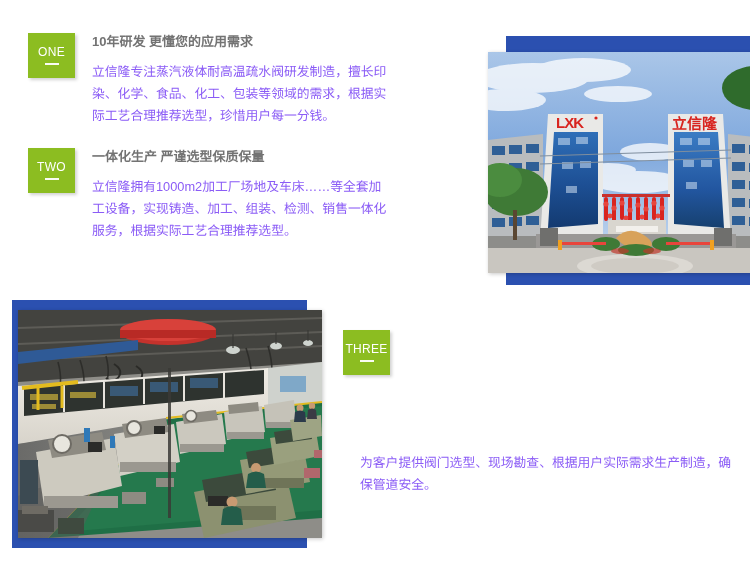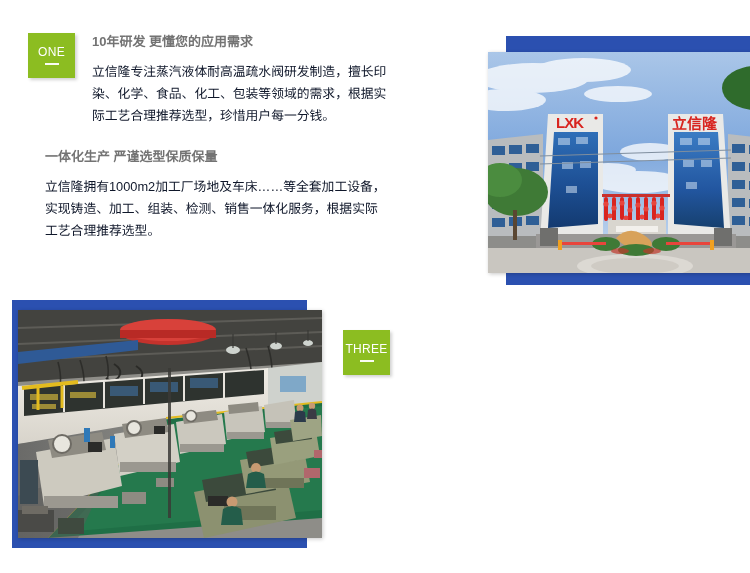--- a/index.html
+++ b/index.html
@@ -36,21 +36,21 @@
   .ftext{margin-left:17px;}
   .ftitle{
     color:#737373;
     font-size:13px;
     font-weight:bold;
     line-height:16px;
     margin:1px 0 0 0;
     white-space:nowrap;
   }
   .fbody{
-    color:#0f172a;
+    color:#8b5cf6;
     font-size:12.8px;
     line-height:22px;
     margin-top:11px;
   }
   .fbody p{margin:0;}
 
   
   .photo-wrap{position:absolute;}
   .blue-frame{position:absolute;background:#2b50b0;}
   .photo{
@@ -89,37 +89,44 @@
     </div>
     <div class="ftext">
       <div class="ftitle">10年研发  更懂您的应用需求</div>
       <div class="fbody">
         <p>立信隆专注蒸汽液体耐高温疏水阀研发制造，擅长印染、化学、食品、化工、包装等领域的需求，根据实际工艺合理推荐选型，珍惜用户每一分钱。</p>
       </div>
     </div>
   </div>
 
   <div class="feature" id="feature-two">
+    <div class="badge">
+      <span class="badge-text">TWO</span>
+      <span class="badge-rule"></span>
+    </div>
     <div class="ftext">
       <div class="ftitle">一体化生产  严谨选型保质保量</div>
       <div class="fbody">
         <p>立信隆拥有1000m2加工厂场地及车床……等全套加工设备，实现铸造、加工、组装、检测、销售一体化服务，根据实际工艺合理推荐选型。</p>
       </div>
     </div>
   </div>
 
   <div class="feature" id="feature-three">
     <div class="badge">
       <span class="badge-text">THREE</span>
       <span class="badge-rule"></span>
     </div>
   </div>
 
   <div class="feature" id="feature-four">
     <div class="ftext">
+      <div class="fbody">
+        <p>为客户提供阀门选型、现场勘查、根据用户实际需求生产制造，确保管道安全。</p>
+      </div>
     </div>
   </div>
 
   <div class="photo-wrap" id="photo-building-wrap">
     <div class="blue-frame"></div>
     <div class="photo">
       <svg width="295" height="221" viewBox="0 0 295 221" xmlns="http://www.w3.org/2000/svg">
         <defs>
           <linearGradient id="sky" x1="0" y1="0" x2="0" y2="1">
             <stop offset="0%" stop-color="#aac6e8"></stop>

